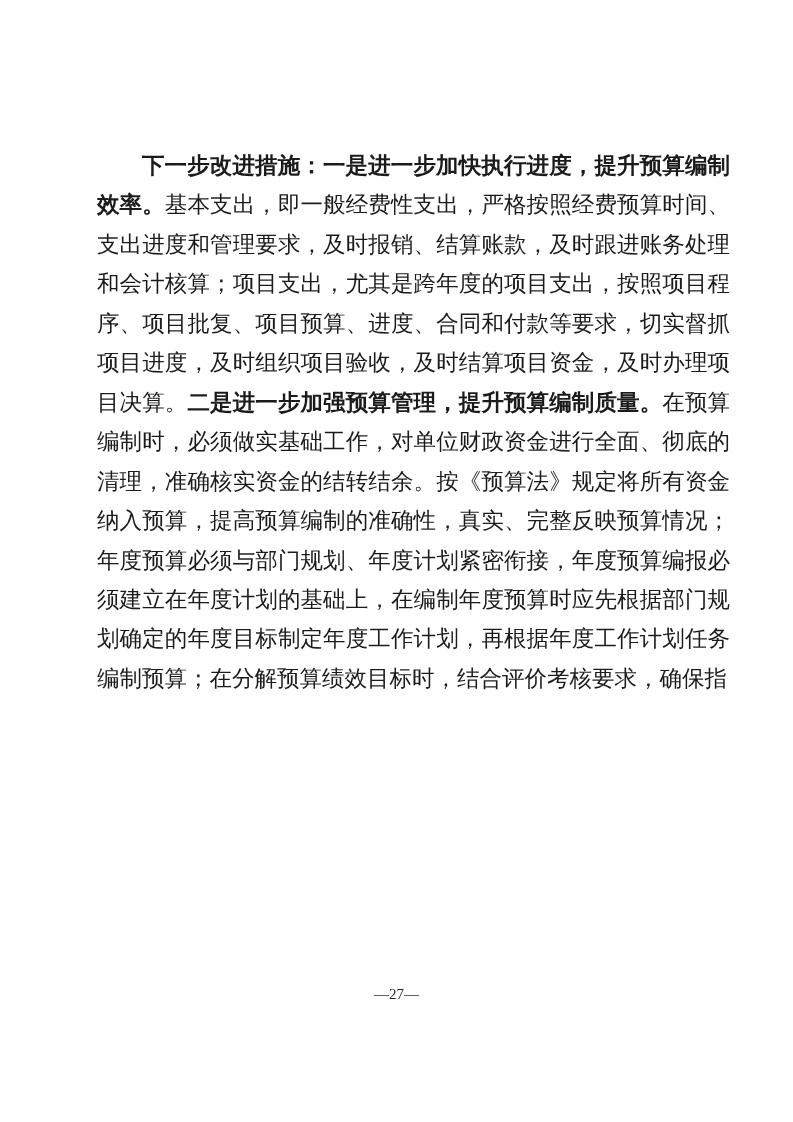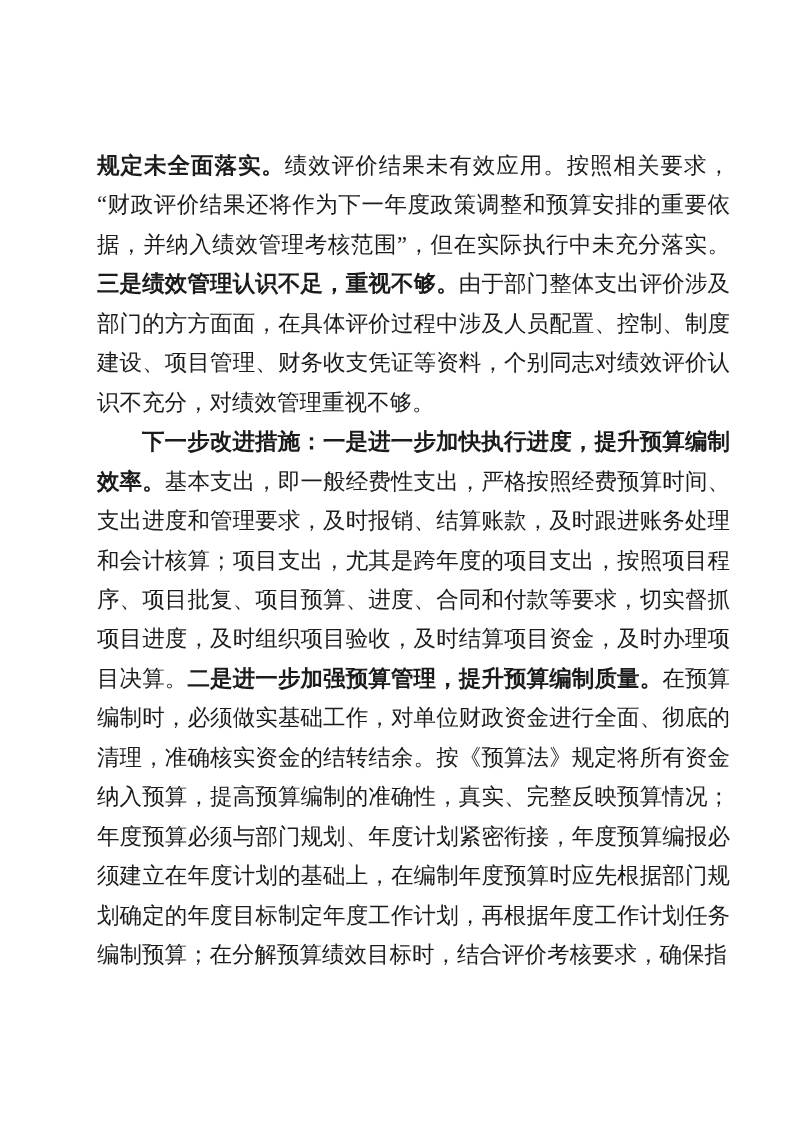--- a/index.html
+++ b/index.html
@@ -49,16 +49,16 @@
     font-size: 15px;
     color: #2a2a2a;
     font-family: "Liberation Serif", "DejaVu Serif", serif;
   }
 </style>
 </head>
 <body>
 
 <div class="page">
   <div class="text-block">
-      <p class="para"><span class="run bold">规定未全面落实。</span><span class="run">绩效评价结果未有效应用。按照相关要求，“财政评价结果还将作为下一年度政策调整和预算安排的重要依据，并纳入绩效管理考核范围”，但在实际执行中未充分落实。</span><span class="run bold">三是绩效管理认识不足，重视不够。</span><span class="run">由于部门整体支出评价涉及部门的方方面面，在具体评价过程中涉及人员配置、控制、制度建设、项目管理、财务收支凭证等资料，个别同志对绩效评价认识不充分，对绩效管理重视不够。</span></p>
       <p class="para indent"><span class="run bold">下一步改进措施：一是进一步加快执行进度，提升预算编制效率。</span><span class="run">基本支出，即一般经费性支出，严格按照经费预算时间、支出进度和管理要求，及时报销、结算账款，及时跟进账务处理和会计核算；项目支出，尤其是跨年度的项目支出，按照项目程序、项目批复、项目预算、进度、合同和付款等要求，切实督抓项目进度，及时组织项目验收，及时结算项目资金，及时办理项目决算。</span><span class="run bold">二是进一步加强预算管理，提升预算编制质量。</span><span class="run">在预算编制时，必须做实基础工作，对单位财政资金进行全面、彻底的清理，准确核实资金的结转结余。按《预算法》规定将所有资金纳入预算，提高预算编制的准确性，真实、完整反映预算情况；年度预算必须与部门规划、年度计划紧密衔接，年度预算编报必须建立在年度计划的基础上，在编制年度预算时应先根据部门规划确定的年度目标制定年度工作计划，再根据年度工作计划任务编制预算；在分解预算绩效目标时，结合评价考核要求，确保指</span></p>
     </div>
+  <div class="page-number">—27—</div>
 </div>
 
 </body></html>

